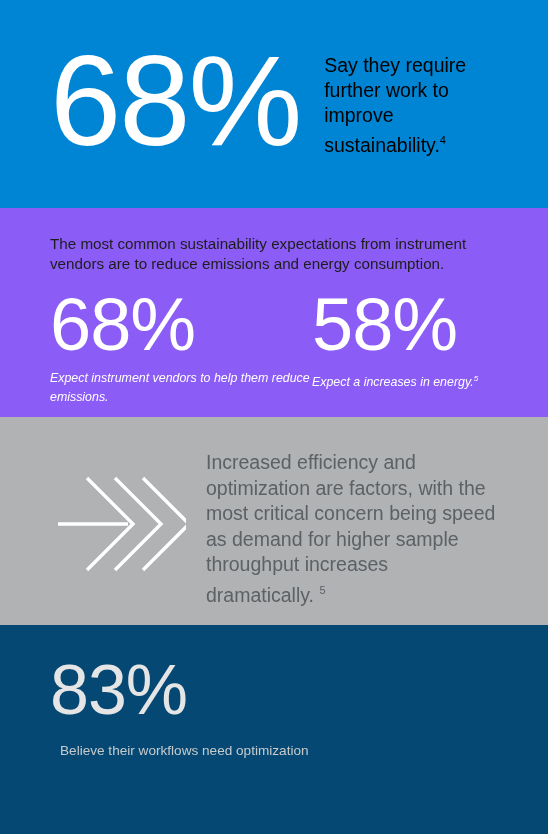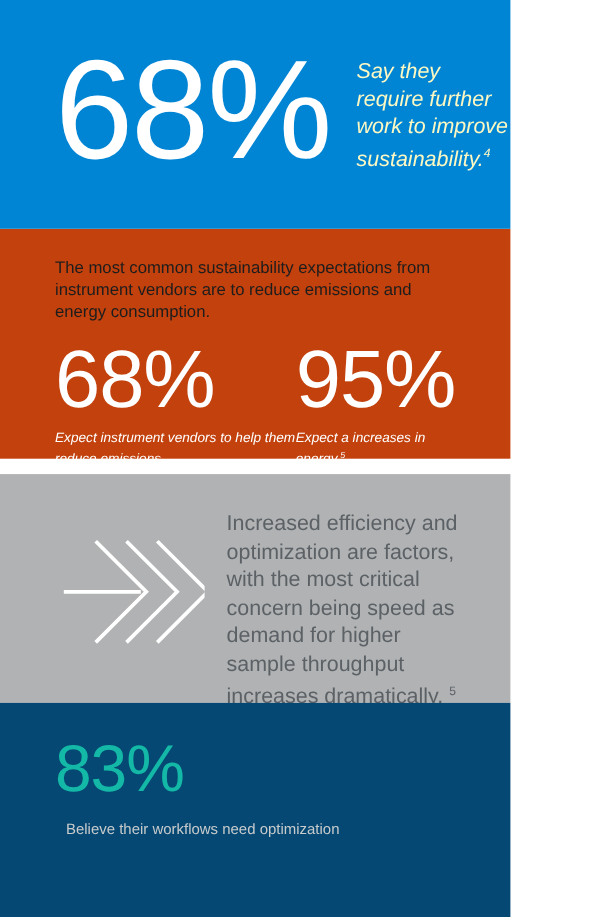--- a/index.html
+++ b/index.html
@@ -3,21 +3,21 @@
 <meta charset="utf-8">
 <style>
   * { margin:0; padding:0; box-sizing:border-box; }
   html, body {
     width:548px; height:834px;
     font-family:"Liberation Sans", sans-serif;
     background:#ffffff;
     overflow:hidden;
   }
   .infographic {
-    width:464px; height:834px;
+    width:548px; height:834px;
     display:flex; flex-direction:column;
     position:relative;
   }
 
   
   .band-hero {
     background:#0085d5;
     height:208px;
     display:flex;
     align-items:center;
@@ -27,34 +27,33 @@
   .hero-stat {
     font-size:128px;
     line-height:1;
     font-weight:200;
     color:#ffffff;
     letter-spacing:-2px;
     white-space:nowrap;
     margin-top:-6px;
   }
   .hero-text {
-    color:#fef9c3;
+    color:#000000;
     font-size:19.5px;
     line-height:25px;
     font-weight:300;
     margin-left:24px;
     margin-top:2px;
     max-width:176px;
-    font-style:italic;
   }
   .hero-text sup { font-size:11px; vertical-align:super; }
 
   
   .band-mid {
-    background:#c2410c;
+    background:#8b5cf6;
     height:209px;
     padding:26px 50px 12px 50px;
   }
   .mid-heading {
     color:#1d1d1d;
     font-size:15.2px;
     line-height:20px;
     font-weight:400;
     max-width:452px;
   }
@@ -82,21 +81,20 @@
   }
   .mid-caption sup { font-size:8px; vertical-align:super; }
 
   
   .band-arrow {
     background:#b0b2b3;
     height:208px;
     display:flex;
     align-items:flex-start;
     padding:33px 36px 0 50px;
-    margin-top:14px;
   }
   .arrow-wrap {
     width:142px;
     flex:none;
     display:flex;
     align-items:center;
     justify-content:center;
     padding-top:22px;
   }
   .arrow-text {
@@ -112,24 +110,24 @@
   
   .band-dark {
     background:#054873;
     flex:1;
     padding:30px 50px 0 50px;
   }
   .dark-cols { display:flex; }
   .dark-col { width:262px; }
   .dark-col.second { width:auto; }
   .dark-stat {
-    font-size:60px;
+    font-size:70px;
     line-height:1;
     font-weight:200;
-    color:#14b8a6;
+    color:#e5e5e5;
     letter-spacing:-1px;
     white-space:nowrap;
   }
   .dark-caption {
     color:#c7cbcc;
     font-size:13.6px;
     line-height:17px;
     font-weight:400;
     margin-top:13px;
     margin-left:10px;
@@ -151,21 +149,21 @@
   <section class="band-mid">
     <div class="mid-heading">The most common sustainability expectations from instrument vendors are to reduce emissions and energy consumption.</div>
     <div class="mid-cols">
       <div class="mid-col">
         <div class="mid-stat">68%</div>
         <div class="mid-caption">
           <span>Expect instrument vendors to help them reduce emissions.</span><sup></sup>
         </div>
       </div>
       <div class="mid-col second">
-        <div class="mid-stat">95%</div>
+        <div class="mid-stat">58%</div>
         <div class="mid-caption">
           <span>Expect a increases in energy.</span><sup>5</sup>
         </div>
       </div>
     </div>
   </section>
 
   <section class="band-arrow">
     <div class="arrow-wrap">
       <svg width="130" height="104" viewBox="0 0 130 104" fill="none" xmlns="http://www.w3.org/2000/svg" aria-hidden="true">

